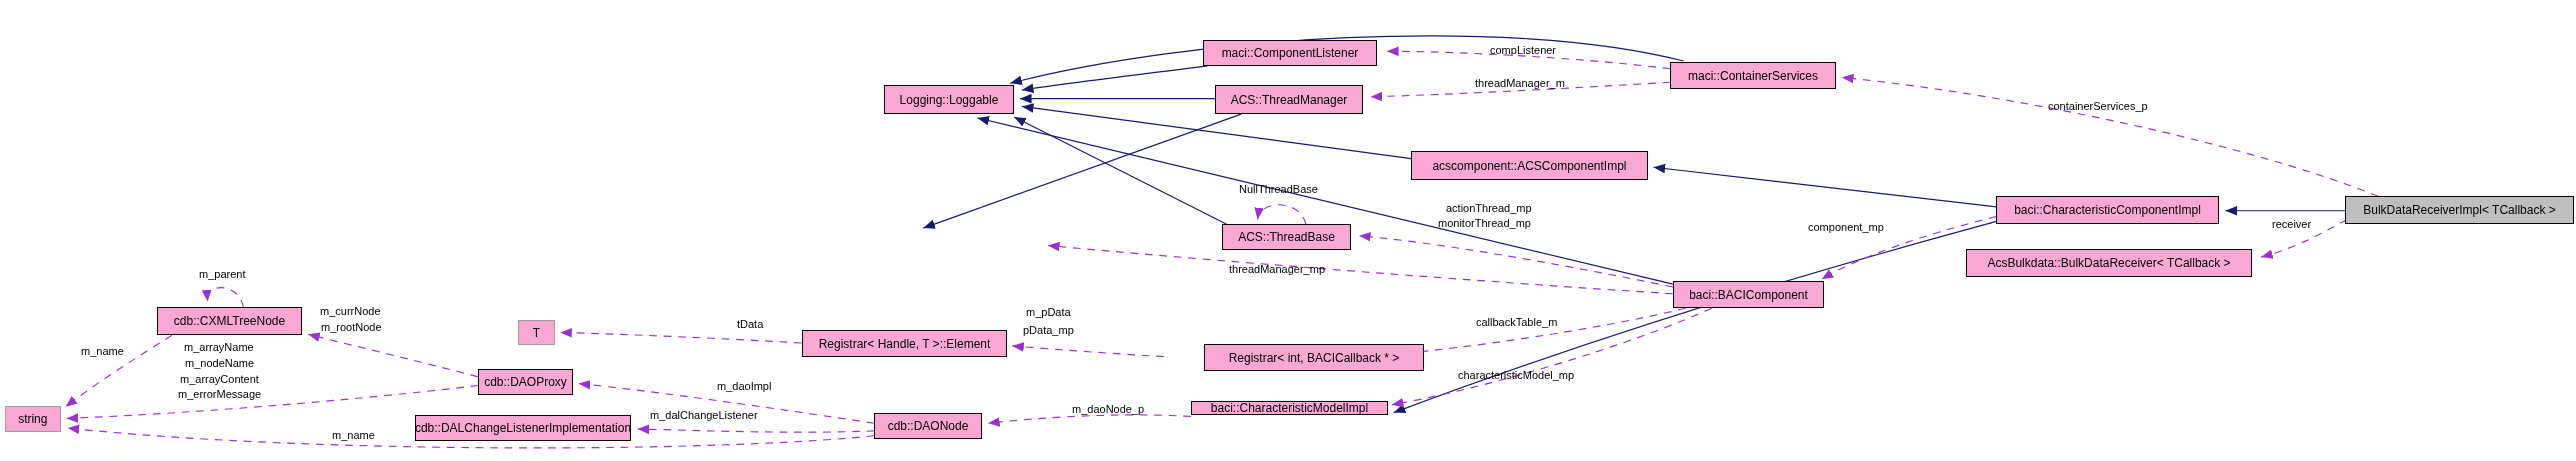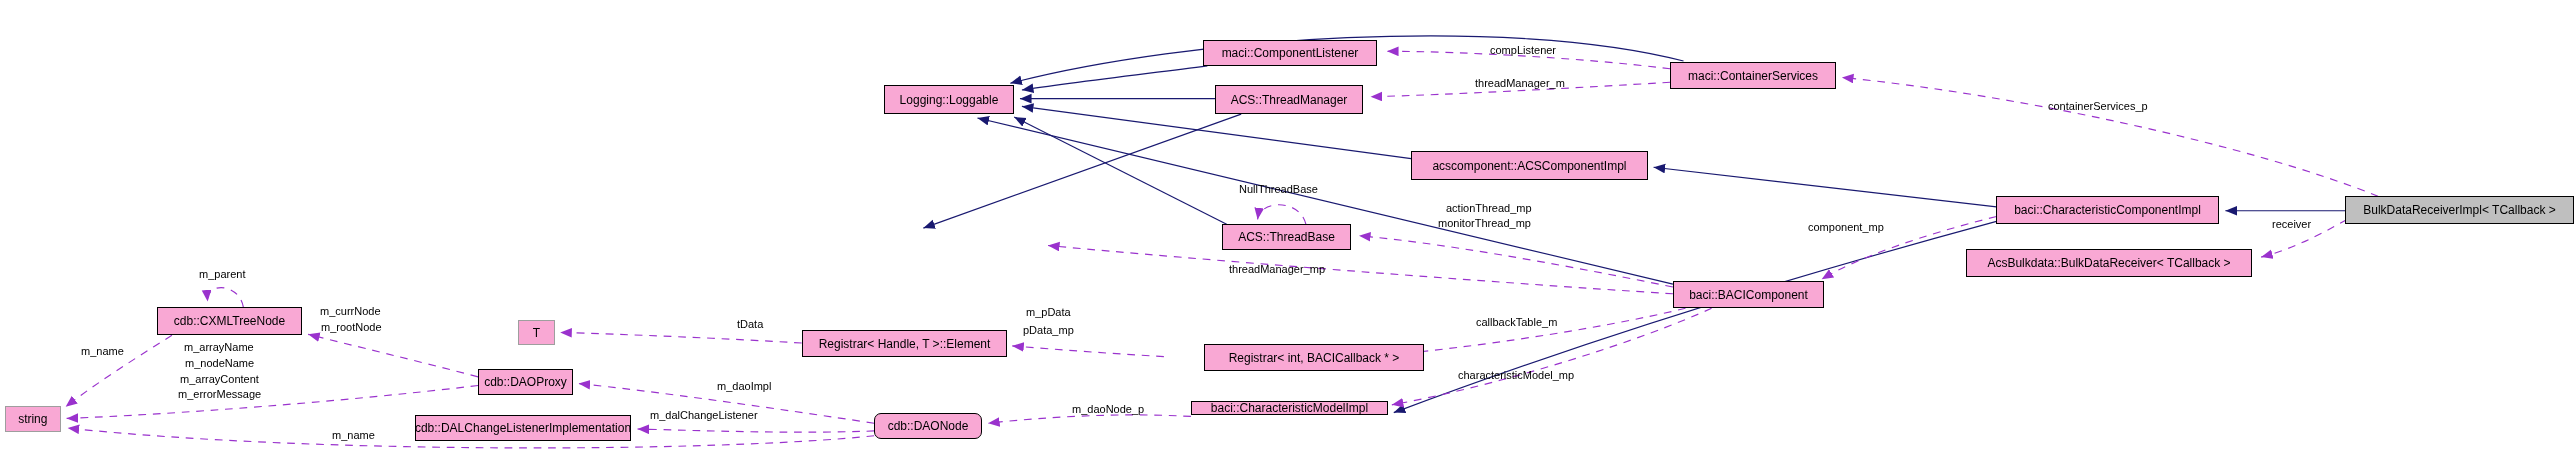--- a/index.html
+++ b/index.html
@@ -73,21 +73,21 @@
   <div class="node" style="left:1966px;top:249px;width:286px;height:28px;">AcsBulkdata::BulkDataReceiver&lt; TCallback &gt;</div>
   <div class="node" style="left:1222px;top:224px;width:129px;height:26px;">ACS::ThreadBase</div>
   <div class="node" style="left:1673px;top:281px;width:151px;height:27px;">baci::BACIComponent</div>
   <div class="node" style="left:157px;top:307px;width:145px;height:28px;">cdb::CXMLTreeNode</div>
   <div class="node gray-border" style="left:518px;top:320px;width:37px;height:25px;">T</div>
   <div class="node" style="left:802px;top:330px;width:205px;height:27px;">Registrar&lt; Handle, T &gt;::Element</div>
   <div class="node" style="left:1164px;top:344px;width:220px;height:27px;margin-left:40px;">Registrar&lt; int, BACICallback * &gt;</div>
   <div class="node" style="left:478px;top:369px;width:95px;height:26px;">cdb::DAOProxy</div>
   <div class="node gray-border" style="left:4.8px;top:406px;width:56px;height:26px;">string</div>
   <div class="node" style="left:415px;top:415px;width:216px;height:26px;">cdb::DALChangeListenerImplementation</div>
-  <div class="node" style="left:874px;top:413px;width:108px;height:26px;border-radius:7px;">cdb::DAONode</div>
+  <div class="node" style="left:874px;top:413px;width:108px;height:26px;">cdb::DAONode</div>
   <div class="node" style="left:1191px;top:401px;width:197px;height:14px;">baci::CharacteristicModelImpl</div>
 
   <div class="elabel" style="left:1490px;top:44px;">compListener</div>
   <div class="elabel" style="left:1475px;top:77px;">threadManager_m</div>
   <div class="elabel" style="left:2048px;top:100px;">containerServices_p</div>
   <div class="elabel" style="left:2272px;top:218px;">receiver</div>
   <div class="elabel" style="left:1808px;top:221px;">component_mp</div>
   <div class="elabel" style="left:1239px;top:183px;">NullThreadBase</div>
   <div class="elabel" style="left:1446px;top:202px;">actionThread_mp</div>
   <div class="elabel" style="left:1438px;top:217px;">monitorThread_mp</div>

